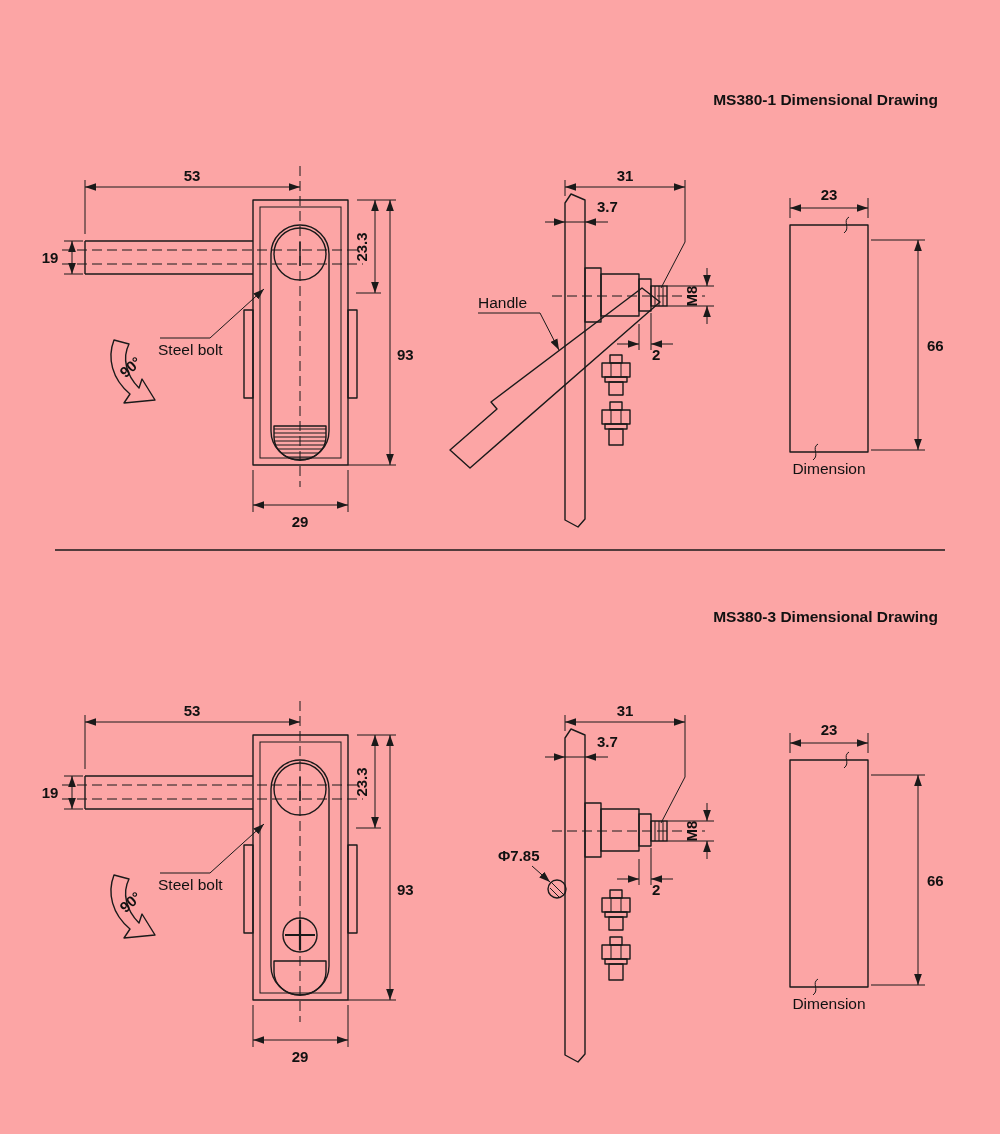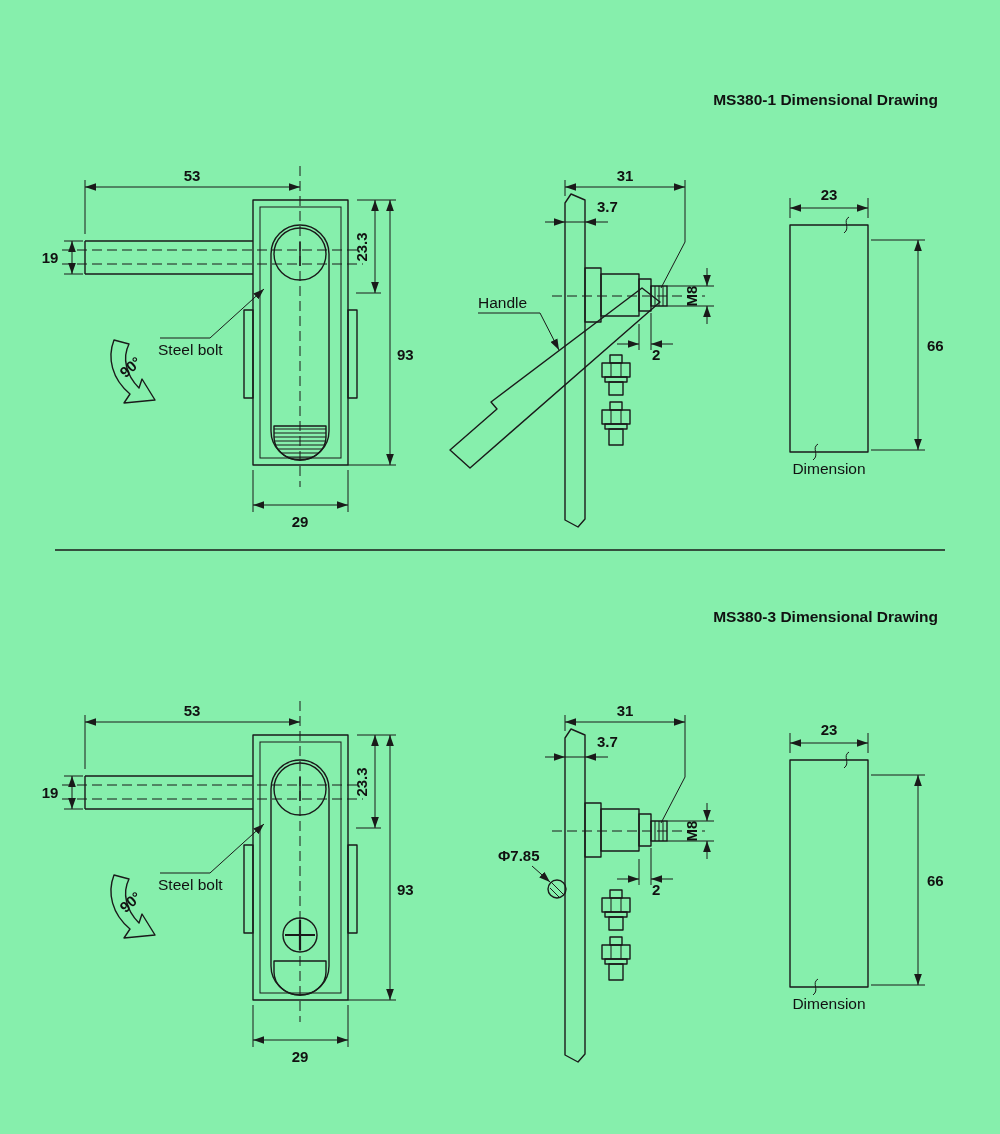--- a/index.html
+++ b/index.html
@@ -1,16 +1,16 @@
 <!DOCTYPE html>
 <html><head>
 <meta charset="utf-8">
 <style>
   html,body { margin:0; padding:0; background:#ffffff; }
-  .page { width:1000px; height:1134px; background:#86efac; position:relative; }
+  .page { width:1000px; height:1134px; background:#fca5a5; position:relative; }
   svg { display:block; }
   .ln   { fill:none; stroke:#1a1a1a; stroke-width:1.4; stroke-linejoin:round; }
   .ln2  { fill:none; stroke:#1a1a1a; stroke-width:2.2; }
   .thin { fill:none; stroke:#1a1a1a; stroke-width:1; }
   .dash { fill:none; stroke:#1a1a1a; stroke-width:1; stroke-dasharray:10 5; }
   .ext  { fill:none; stroke:#1a1a1a; stroke-width:1; }
   .dim  { fill:none; stroke:#1a1a1a; stroke-width:1; }
   .ldr  { fill:none; stroke:#1a1a1a; stroke-width:1; }
   text  { font-family:"Liberation Sans","DejaVu Sans",sans-serif; fill:#111111; }
   .num   { font-size:15px; font-weight:bold; text-anchor:middle; }

